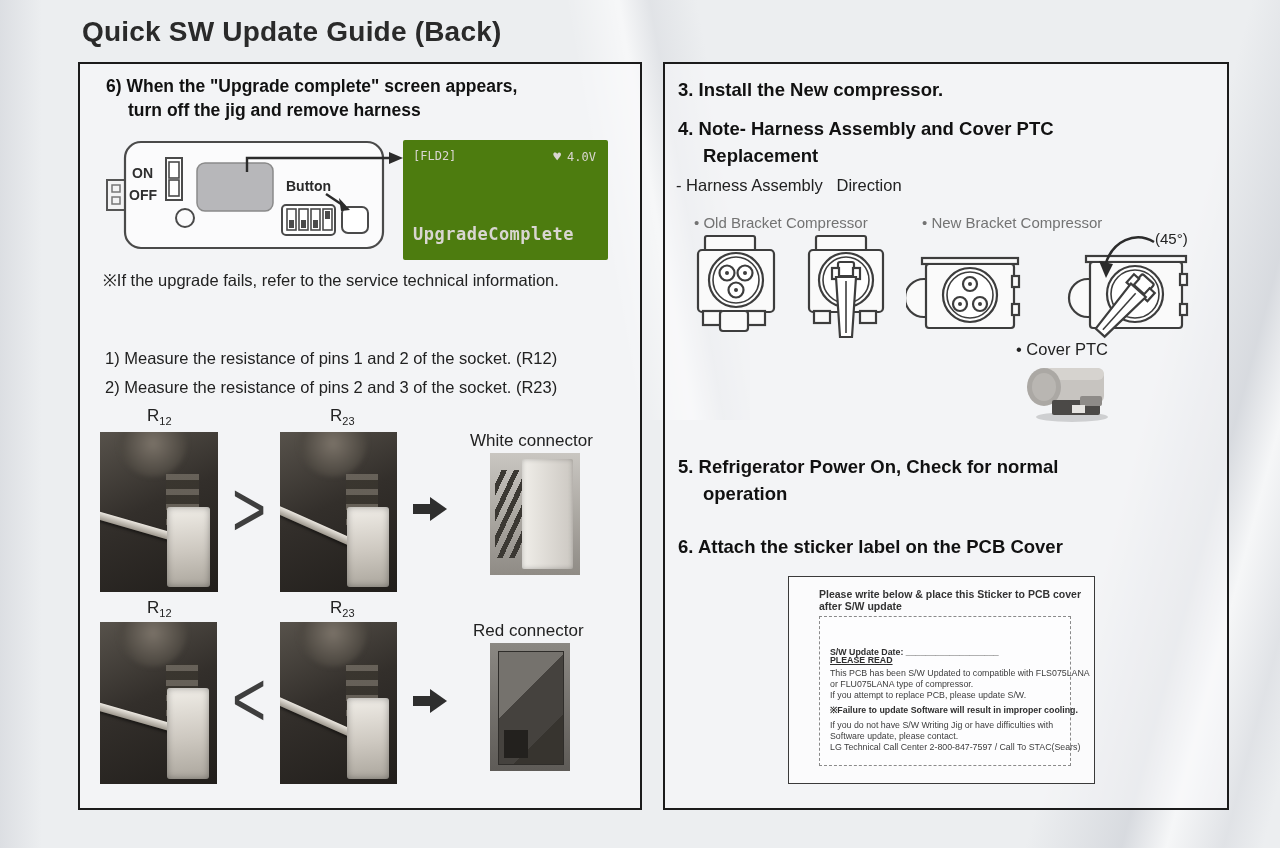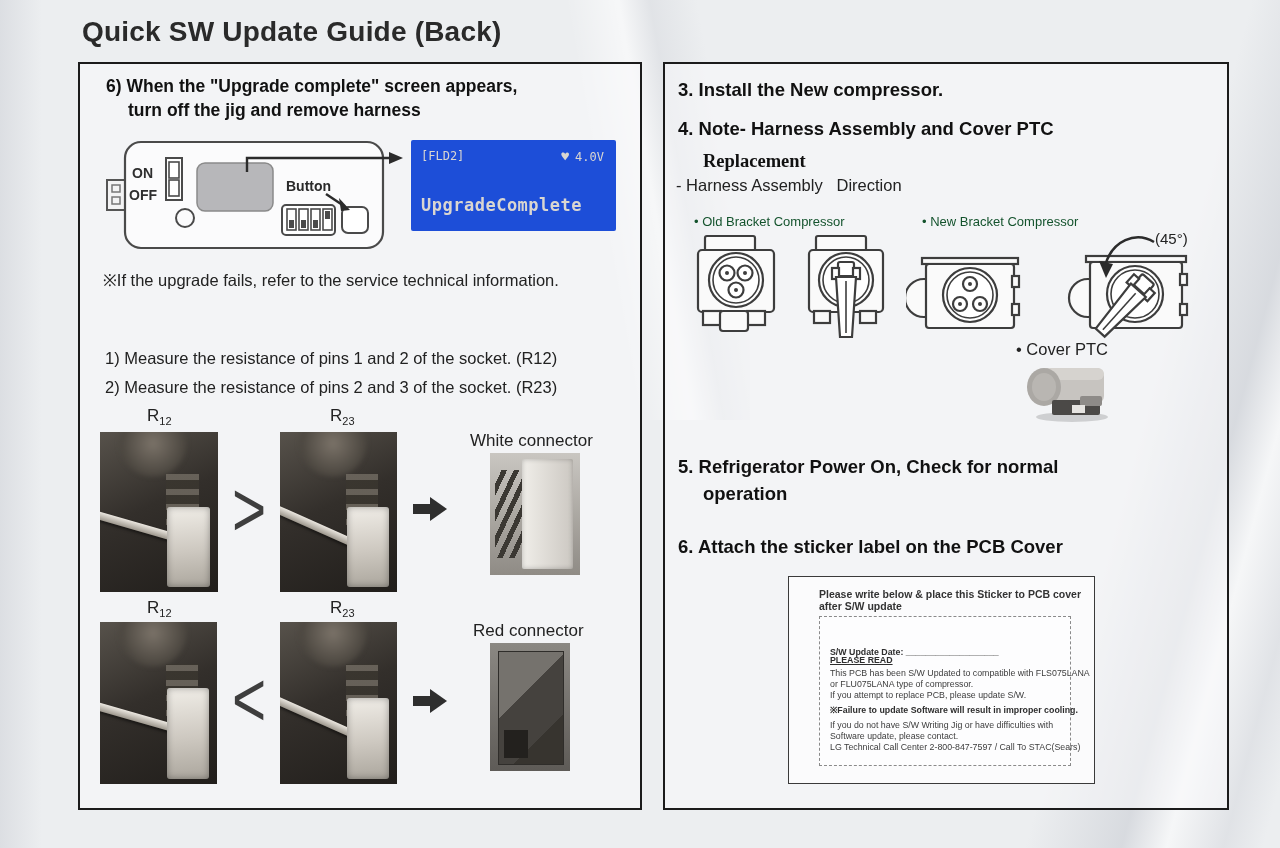--- a/index.html
+++ b/index.html
@@ -21,25 +21,25 @@
   .title {font-size:28px; font-weight:bold; color:#2a2a2a; letter-spacing:0.2px;}
 
   .panel {position:absolute; border:2.5px solid #1b1b1b; background:rgba(250,250,252,0.55);}
   #left-panel  {left:78px;  top:62px; width:560px; height:744px;}
   #right-panel {left:663px; top:62px; width:562px; height:744px;}
 
   .h6 {font-size:17.5px; font-weight:bold; color:#111;}
   .body16 {font-size:16.5px; color:#222;}
   .h17b {font-size:17px; font-weight:bold; color:#111;}
   .h18b {font-size:18.5px; font-weight:bold; color:#111;}
-  .lab15 {font-size:13px; color:#14532d;}
-
-  .lcd {position:absolute; left:403px; top:140px; width:205px; height:91px;
-    background:#1d4ed8; color:#d9d6d1; border-radius:2px;
-    font-family:"DejaVu Sans Mono", monospace;margin-left:8px;}
+  .lab15 {font-size:15px; color:#737373;}
+
+  .lcd {position:absolute; left:403px; top:140px; width:205px; height:120px;
+    background:#4d7c0f; color:#d9d6d1; border-radius:2px;
+    font-family:"DejaVu Sans Mono", monospace;}
   .lcd-top {display:flex; justify-content:space-between; padding:9px 12px 0 10px; font-size:12px;}
   .lcd-right {display:flex; gap:6px; align-items:center;}
   .lcd-heart {font-size:13px;}
   .lcd-msg {position:absolute; left:10px; bottom:16px; font-size:17px; font-weight:bold; letter-spacing:0.5px;}
 
   .rlab {font-size:17px; color:#222;}
   .rlab sub {font-size:11px;}
 
   .chev {font-size:78px; font-weight:400; color:#3e3e3e; transform:scaleX(0.75); transform-origin:left center; line-height:1;}
 
@@ -197,21 +197,21 @@
   <div class="t body16" style="left:473px; top:621px; font-size:17px;">Red connector</div>
   <div class="rc-photo" style="left:490px; top:643px; width:80px; height:128px;">
     <div class="rc-body"></div>
     <div class="rc-patch"></div>
   </div>
 
   <div class="panel" id="right-panel"></div>
 
   <div class="t h18b" style="left:678px; top:79px;">3. Install the New compressor.</div>
   <div class="t h18b" style="left:678px; top:118px;">4. Note- Harness Assembly  and Cover PTC</div>
-  <div class="t h18b" style="left:703px; top:151px;font-family:Liberation Serif, serif;">Replacement</div>
+  <div class="t h18b" style="left:703px; top:145px;">Replacement</div>
   <div class="t body16" style="left:676px; top:176px;">- Harness Assembly &nbsp; Direction</div>
 
   <div class="t lab15" style="left:694px; top:214px;">• Old Bracket Compressor</div>
   <div class="t lab15" style="left:922px; top:214px;">• New Bracket Compressor</div>
   <div class="t" style="left:1155px; top:230px; font-size:15px; color:#222;">(45°)</div>
 
   <svg style="position:absolute; left:695px; top:233px;" width="82" height="104" viewBox="0 0 82 104">
     <g stroke="#3d3d3d" stroke-width="2.2" fill="#fafafa">
       <rect x="10" y="3" width="50" height="16" rx="2"></rect>
       <rect x="3" y="17" width="76" height="62" rx="4"></rect>

